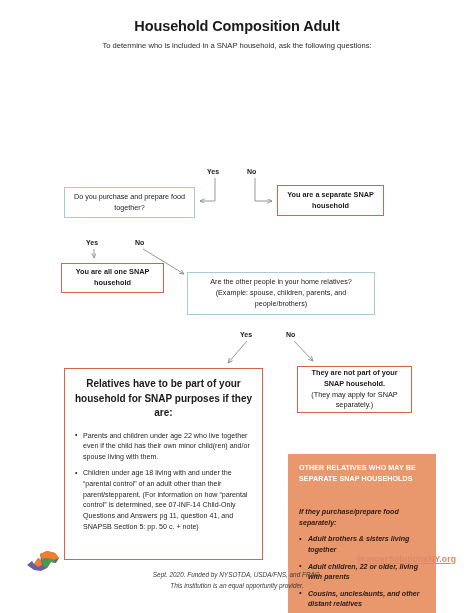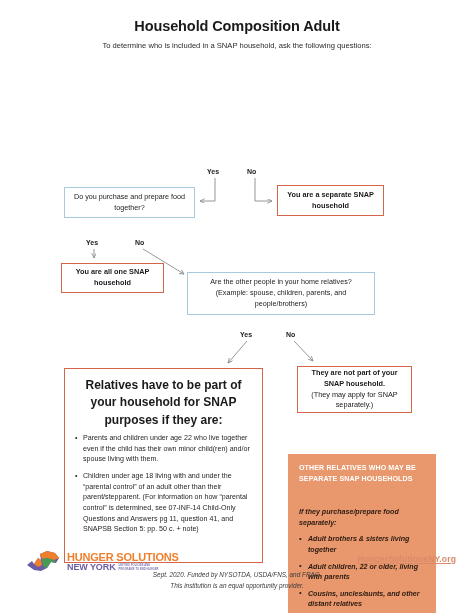--- a/index.html
+++ b/index.html
@@ -98,26 +98,26 @@
   
   .panel-red {
     position: absolute;
     left: 64px; top: 318px;
     width: 199px;
     border: 1.2px solid #d4654a;
     background: #ffffff;
     padding: 8px 9px 9px 9px;
   }
   .panel-red h3 {
-    font-size: 12px;
+    font-size: 10px;
     font-weight: bold;
     text-align: center;
     line-height: 1.45;
     color: #1a1a1a;
-    margin-bottom: 4px;
+    margin-bottom: 10px;
   }
   .panel-red ul { list-style: none; }
   .panel-red li {
     font-size: 7.1px;
     line-height: 1.5;
     color: #1f1f1f;
     padding-left: 9px;
     margin-bottom: 6px;
     position: relative;
   }
@@ -297,27 +297,20 @@
 
 <div class="footer">
 
   <div class="logo-wrap">
     <svg width="38" height="26" viewBox="0 0 38 26">
       <path d="M2,16 L7,12 L9,15 L13,9 L16,11 L15,5 L22,2 L30,4 L34,9 L31,14 L26,13 L22,19 L16,22 L9,21 Z" fill="#6b5ca5"></path>
       <path d="M15,5 L22,2 L30,4 L34,9 L29,11 L22,9 L17,10 Z" fill="#f07f2c"></path>
       <path d="M17,10 L22,9 L29,11 L31,14 L26,13 L22,19 L18,17 Z" fill="#4a9a52"></path>
       <path d="M9,15 L13,9 L16,11 L17,16 L13,18 Z" fill="#f07f2c"></path>
     </svg>
-    <div class="logo-words">
-      <span class="logo-line1">HUNGER SOLUTIONS</span>
-      <span class="logo-line2row">
-        <span class="logo-line2">NEW YORK</span>
-        <span class="logo-tagline">UNITING POLICIES AND PROGRAMS TO END HUNGER</span>
-      </span>
-    </div>
   </div>
 
   <a class="site-url" href="#">HungerSolutionsNY.org</a>
 
   <div class="fine-print">
     <div>Sept. 2020. Funded by NYSOTDA, USDA/FNS, and FRAC.</div>
     <div>This institution is an equal opportunity provider.</div>
   </div>
 </div>
 

